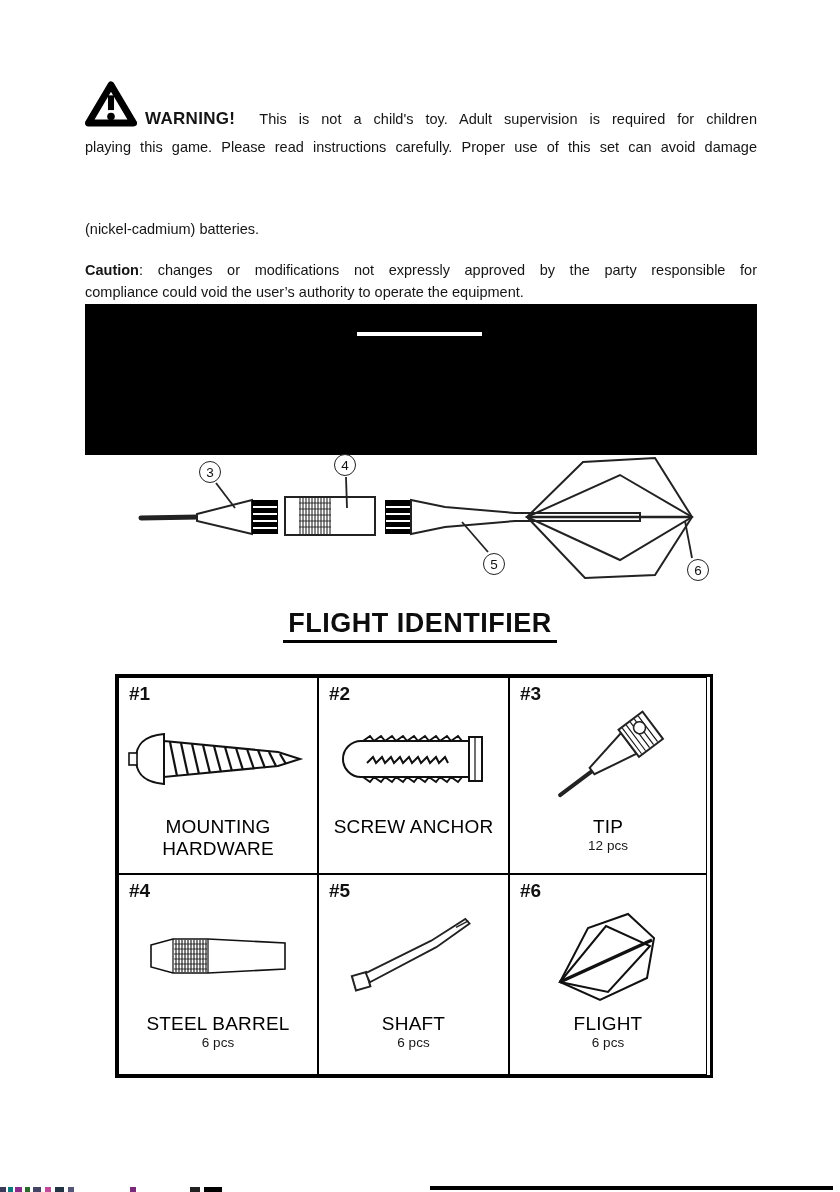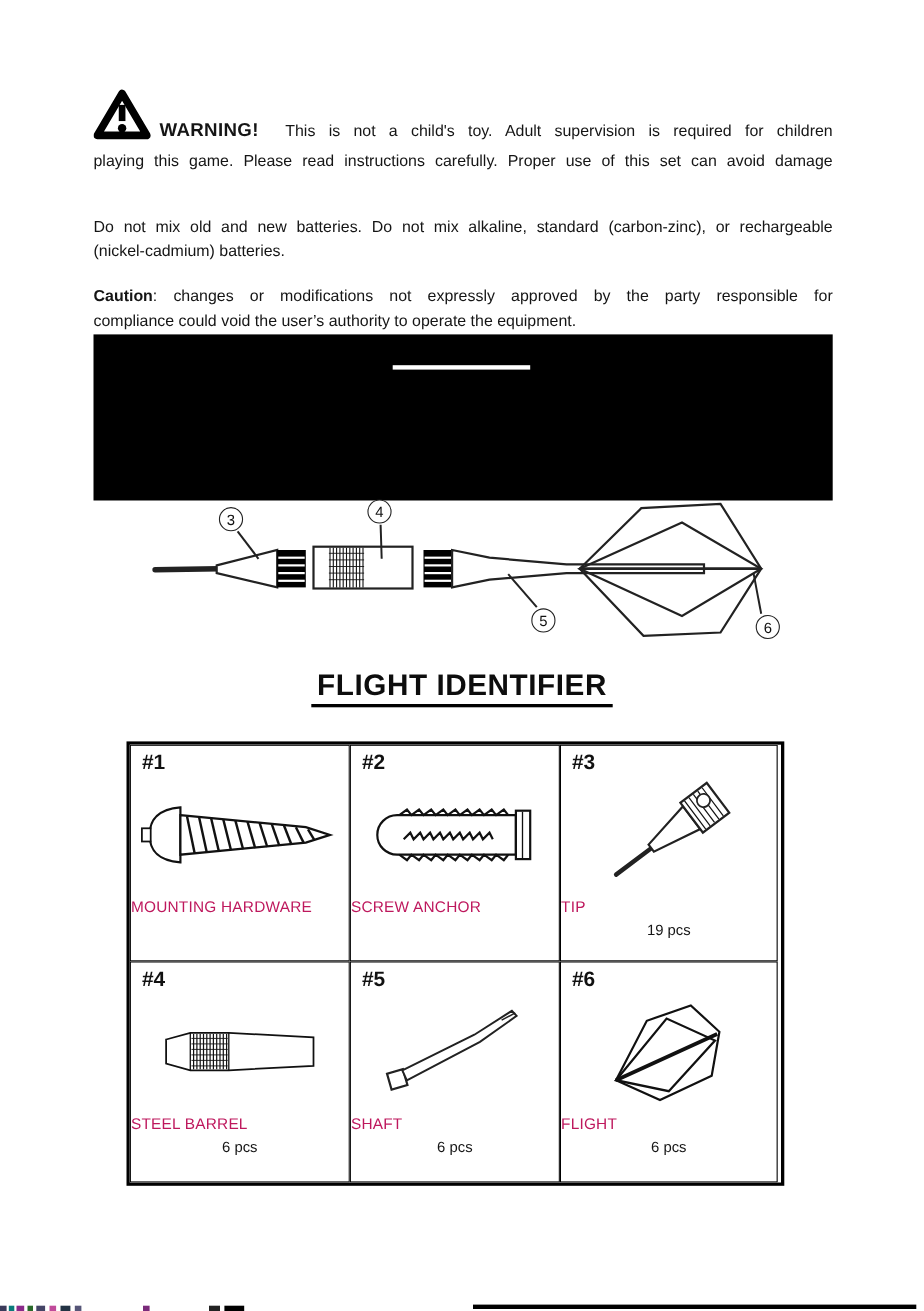--- a/index.html
+++ b/index.html
@@ -43,22 +43,22 @@
   
   #parts-table{
     left:115px;top:674px;width:598px;height:404px;
     border:3px solid #000;box-sizing:border-box;
     display:grid;grid-template-columns:200px 191px 198px;grid-template-rows:197px 201px;
   }
   .cell{border:1.5px solid #000;box-sizing:border-box;position:relative;background:#fff;}
   .pnum{position:absolute;left:10px;top:5px;font-size:19px;font-weight:600;color:#111;}
   .part-art{position:absolute;left:0;top:30px;width:100%;height:102px;
     display:flex;align-items:center;justify-content:center;}
-  .plabel{position:absolute;left:0;top:138px;width:100%;
-    font-size:14px;letter-spacing:.2px;color:#be185d;}
+  .plabel{position:absolute;left:0;top:138px;width:100%;text-align:center;
+    font-size:19px;letter-spacing:.2px;color:#000000;}
   .pqty{position:absolute;left:0;top:160px;width:100%;text-align:center;
     font-size:13.5px;color:#161616;}
   
   #bottom-bar{left:430px;top:1186px;width:403px;height:4px;background:#000;}
   .speck{position:absolute;height:5px;top:1187px;}
   svg{display:block;}
 </style>
 </head>
 <body>
 
@@ -68,21 +68,20 @@
     <svg class="abs" id="warning-triangle" viewBox="0 0 60 54">
       <path d="M30 5 L56 49 L4 49 Z" fill="none" stroke="#000" stroke-width="8" stroke-linejoin="round"></path>
       <rect x="26.5" y="17" width="7" height="17" fill="#000"></rect>
       <circle cx="30" cy="41.5" r="4.4" fill="#000"></circle>
     </svg>
     <div class="txt jline w1"><span class="warning-label">WARNING!</span>&nbsp;&nbsp;<span>This is not a child's toy. Adult supervision is required for children</span></div>
     <div class="txt jline w2">playing this game. Please read instructions carefully.  Proper use of this set can avoid damage</div>
   </div>
 
   <div class="abs" id="battery-block">
-    <div class="txt jline l1">Do not mix old and new batteries. Do not mix alkaline, standard (carbon-zinc), or rechargeable</div>
     <div class="txt l2">(nickel-cadmium) batteries.</div>
   </div>
 
   <div class="abs" id="caution-block">
     <div class="txt jline l1"><span class="bold">Caution</span><span>: changes or modifications not expressly approved by the party responsible for</span></div>
     <div class="txt l2">compliance could void the user’s authority to operate the equipment.</div>
   </div>
 
   <div class="abs" id="redaction">
     <div class="abs" id="redaction-underline"></div>
@@ -215,21 +214,21 @@
                 <line x1="101" y1="47" x2="101" y2="79"></line>
               <line x1="106" y1="47" x2="106" y2="79"></line>
                 <line x1="111" y1="47" x2="111" y2="79"></line>
               <line x1="116" y1="47" x2="116" y2="79"></line>
             </g>
             <circle cx="110" cy="57" r="6" fill="#fff" stroke="#222" stroke-width="1.6"></circle>
           </g>
         </svg>
       </div>
       <div class="plabel">TIP</div>
-      <div class="pqty">19 pcs</div>
+      <div class="pqty">12 pcs</div>
     </div>
 
     <div class="cell">
       <div class="pnum">#4</div>
       <div class="part-art">
         <svg width="150" height="50" viewBox="0 0 150 50">
           <polygon points="8,14 30,8 65,8 142,12 142,38 65,42 30,42 8,36" fill="#fff" stroke="#111" stroke-width="1.6"></polygon>
           <line x1="30" y1="8" x2="30" y2="42" stroke="#111" stroke-width="1.2"></line>
           <line x1="65" y1="8" x2="65" y2="42" stroke="#111" stroke-width="1.2"></line>
           <g stroke="#111" stroke-width="1.1">

